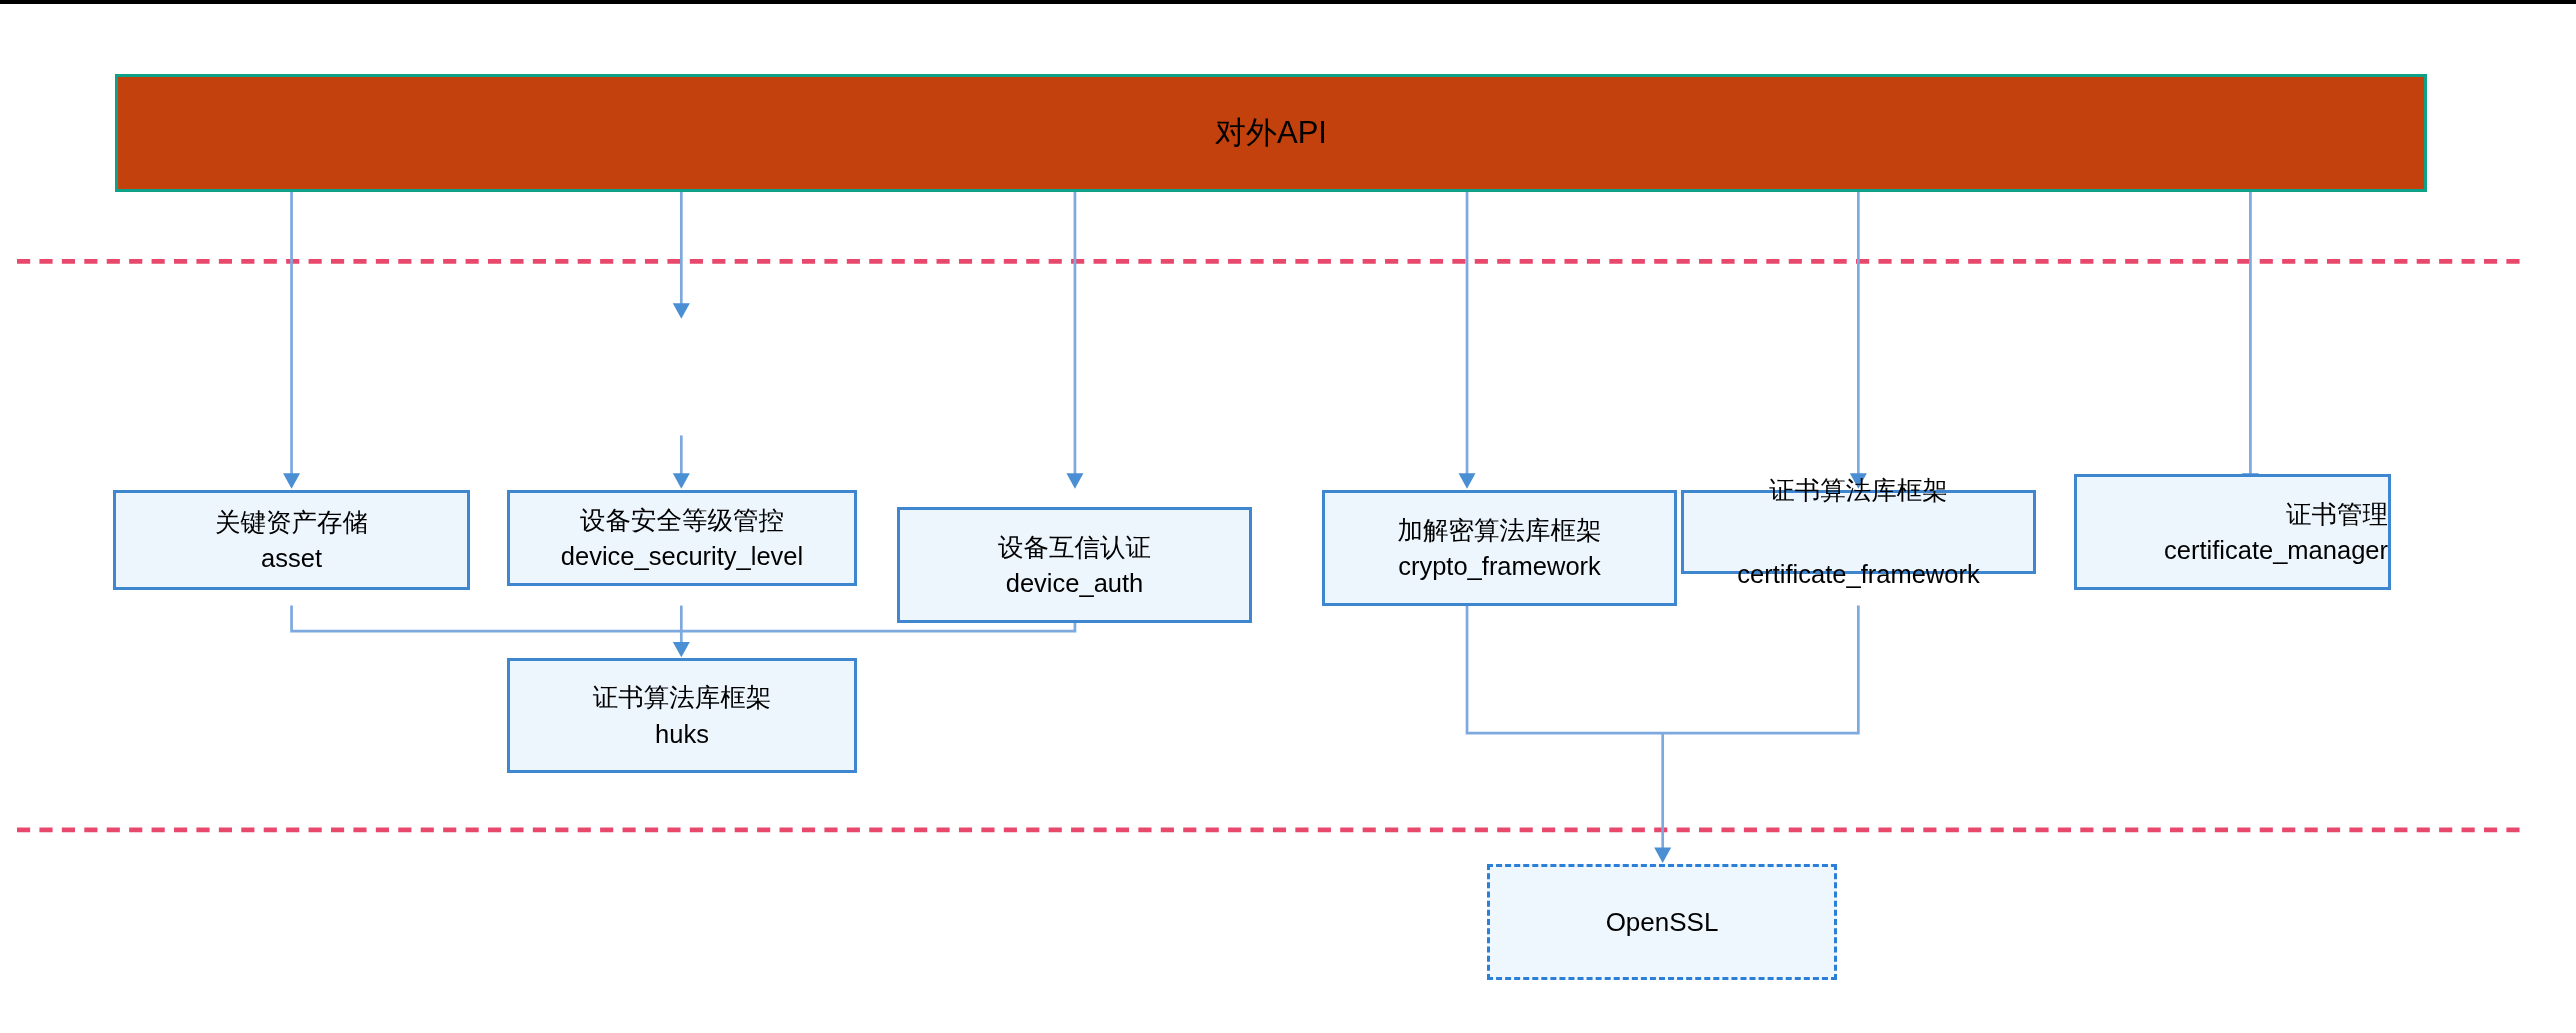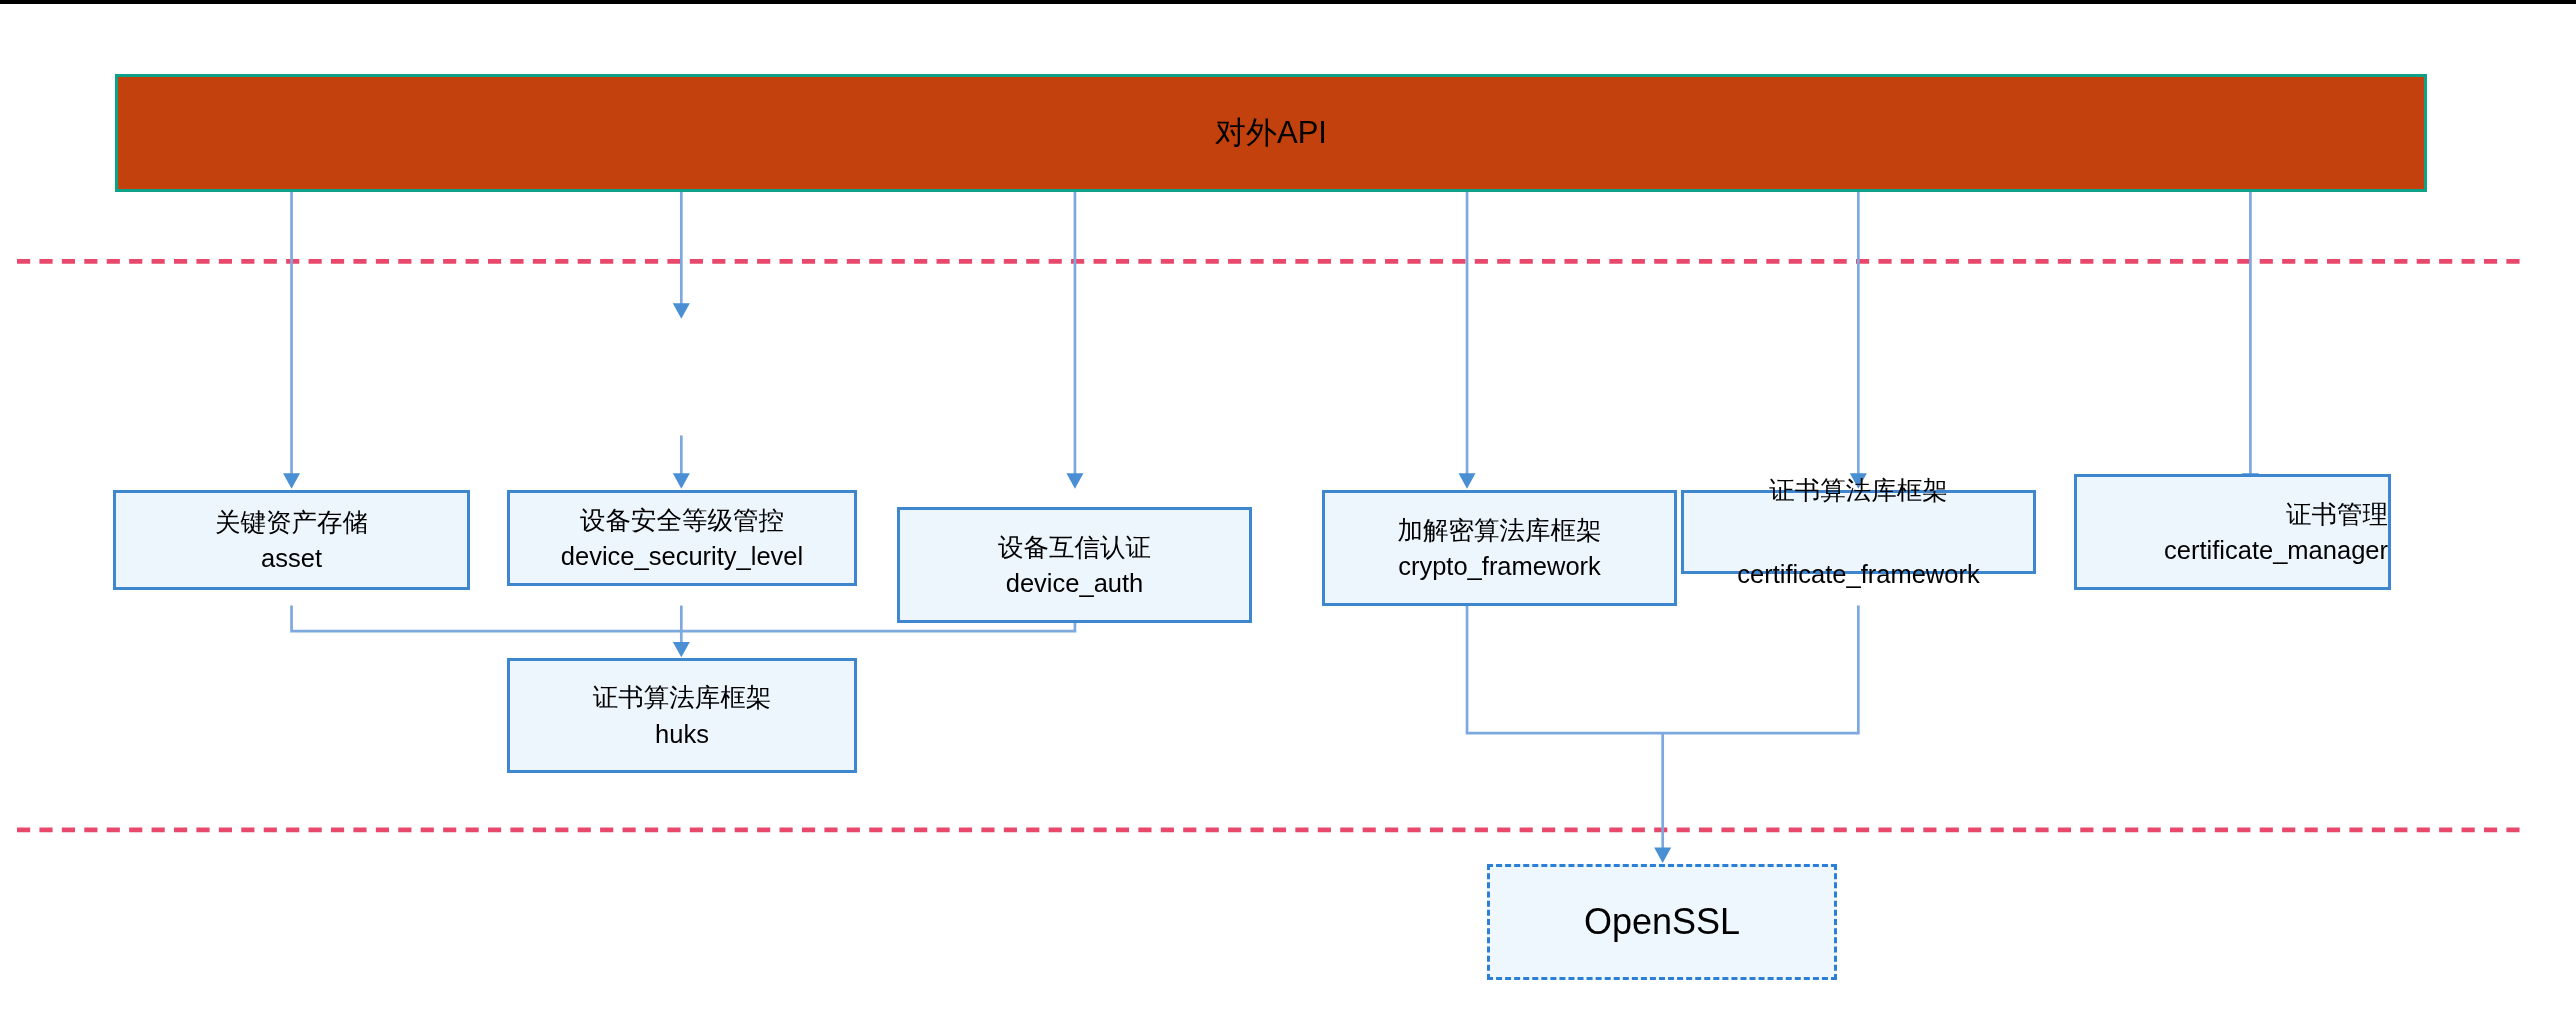--- a/index.html
+++ b/index.html
@@ -41,21 +41,21 @@
   }
   .module {
     background: #edf5fd;
     border: 3.1px solid #3e87d0;
     font-size: 25.5px;
     line-height: 1.42;
   }
   .external {
     background: #eef6fe;
     border: 3.1px dashed #2b7fd6;
-    font-size: 36px;
+    font-size: 26px;
   }
   
   #node-dataclassification   { left: 507px;  top: 319px;  width: 350px; height: 116px; }
   #node-asset                { left: 113px;  top: 490px;  width: 357px; height: 100px; }
   #node-device-security      { left: 507px;  top: 490px;  width: 350px; height: 96px; }
   #node-device-auth          { left: 897px; top: 507px;  width: 355px; height: 116px; }
   #node-crypto-framework     { left: 1290px; top: 490px;  width: 355px; height: 116px; margin-left: 32px; }
   #node-certificate-framework{ left: 1681px; top: 490px;  width: 355px; height: 84px; gap: 48px; }
   #node-certificate-manager  { left: 2074px; top: 474px;  width: 317px; height: 116px; align-items: flex-end; }
   #node-huks                 { left: 507px;  top: 658px;  width: 350px; height: 115px; }

